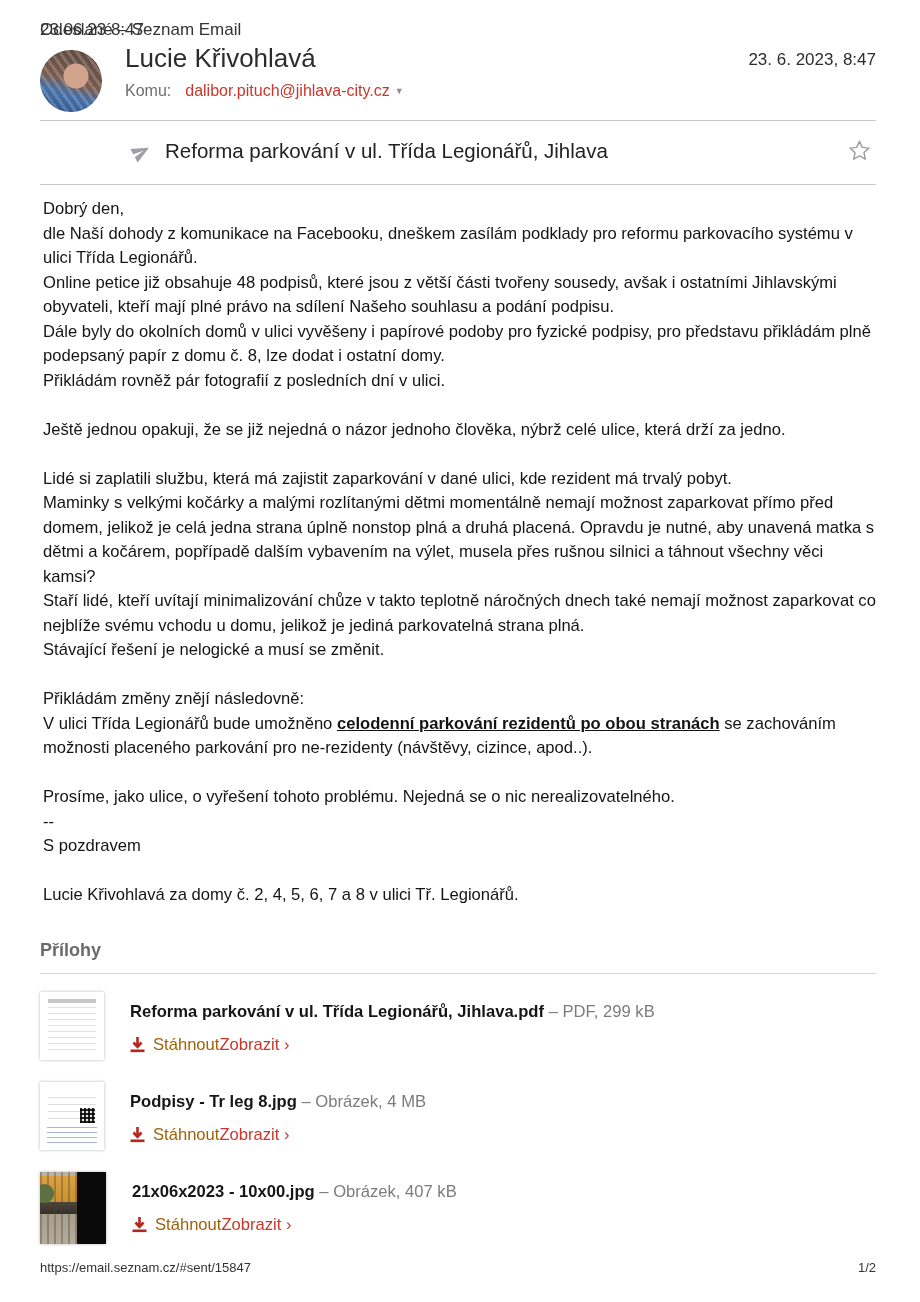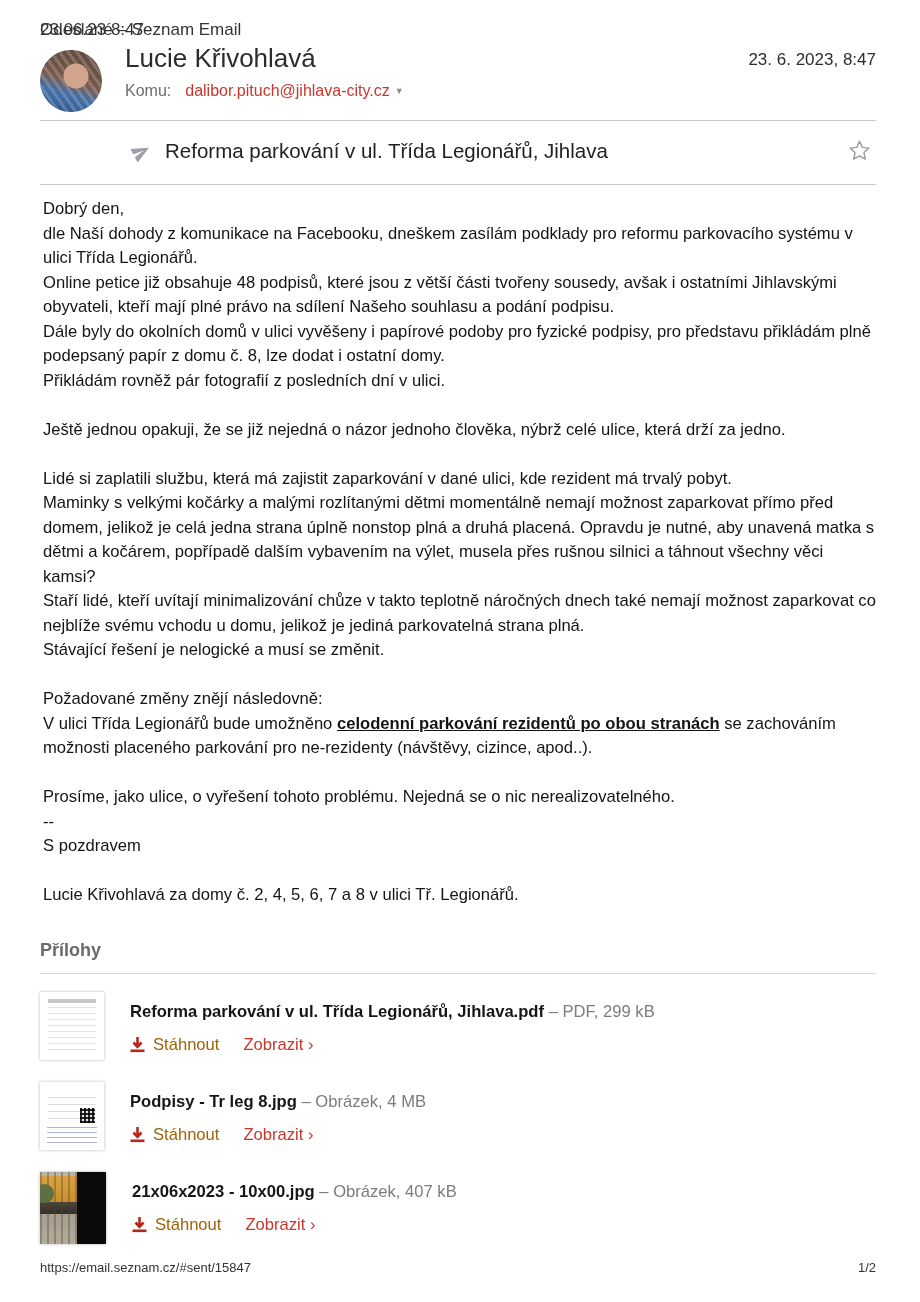--- a/index.html
+++ b/index.html
@@ -58,21 +58,21 @@
   .att-row { display:flex; margin-bottom:22px; }
   .att-thumb { flex:0 0 64px; width:64px; height:68px; margin-right:26px; position:relative;
     background:#fff; box-shadow:0 0 3px rgba(0,0,0,.28); overflow:hidden; cursor:pointer; }
   .att-body { padding-top:10px; }
   .att-title-line { font-size:16.6px; }
   .att-name { font-weight:bold; color:#161616; }
   .att-meta { color:#7c7c7c; }
   .att-actions { margin-top:13px; display:flex; align-items:center; font-size:16.6px; }
   .dl-icon { width:15px; height:16px; margin-right:8px; }
   .dl-link { color:#a16207; font-weight:normal; text-decoration:none; cursor:pointer; }
-  .view-link { color:#c8372b; margin-left:24px; text-decoration:none; cursor:pointer; }
+  .view-link { color:#c8372b; text-decoration:none; cursor:pointer; }
 
   
   .t-doc-lines { position:absolute; left:8px; right:8px; top:7px; height:4px; background:#9a9a9a; opacity:.55; }
   .t-doc-body { position:absolute; left:8px; right:8px; top:15px; bottom:8px;
     background:repeating-linear-gradient(to bottom, #dcdcdc 0 1px, rgba(0,0,0,0) 1px 6px); opacity:.8; }
   .t-doc-body.sparse { background:
       repeating-linear-gradient(to bottom, #d4d4d4 0 1px, rgba(0,0,0,0) 1px 7px); }
   .t-qr { position:absolute; right:9px; top:26px; width:15px; height:15px;
     background:
       repeating-linear-gradient(90deg, #2c2c2c 0 2px, #f2f2f2 2px 4px),
@@ -130,21 +130,21 @@
     <div>Dále byly do okolních domů v ulici vyvěšeny i papírové podoby pro fyzické podpisy, pro představu přikládám plně podepsaný papír z domu č. 8, lze dodat i ostatní domy.</div>
     <div>Přikládám rovněž pár fotografií z posledních dní v ulici.</div>
     <div class="gap"></div>
     <div>Ještě jednou opakuji, že se již nejedná o názor jednoho člověka, nýbrž celé ulice, která drží za jedno.</div>
     <div class="gap"></div>
     <div>Lidé si zaplatili službu, která má zajistit zaparkování v dané ulici, kde rezident má trvalý pobyt.</div>
     <div>Maminky s velkými kočárky a malými rozlítanými dětmi momentálně nemají možnost zaparkovat přímo před domem, jelikož je celá jedna strana úplně nonstop plná a druhá placená. Opravdu je nutné, aby unavená matka s dětmi a kočárem, popřípadě dalším vybavením na výlet, musela přes rušnou silnici a táhnout všechny věci kamsi?</div>
     <div>Staří lidé, kteří uvítají minimalizování chůze v takto teplotně náročných dnech také nemají možnost zaparkovat co nejblíže svému vchodu u domu, jelikož je jediná parkovatelná strana plná.</div>
     <div>Stávající řešení je nelogické a musí se změnit.</div>
     <div class="gap"></div>
-    <div>Požadované změny znějí následovně:</div>
+    <div>Přikládám změny znějí následovně:</div>
     <div><span>V ulici Třída Legionářů bude umožněno </span><span class="req-bold">celodenní parkování rezidentů po obou stranách</span><span> se zachováním možnosti placeného parkování pro ne-rezidenty (návštěvy, cizince, apod..).</span></div>
     <div class="gap"></div>
     <div>Prosíme, jako ulice, o vyřešení tohoto problému. Nejedná se o nic nerealizovatelného.</div>
     <div>--</div>
     <div>S pozdravem</div>
     <div class="gap"></div>
     <div>Lucie Křivohlavá za domy č. 2, 4, 5, 6, 7 a 8 v ulici Tř. Legionářů.</div>
   </div>
 
   <div class="attachments">

